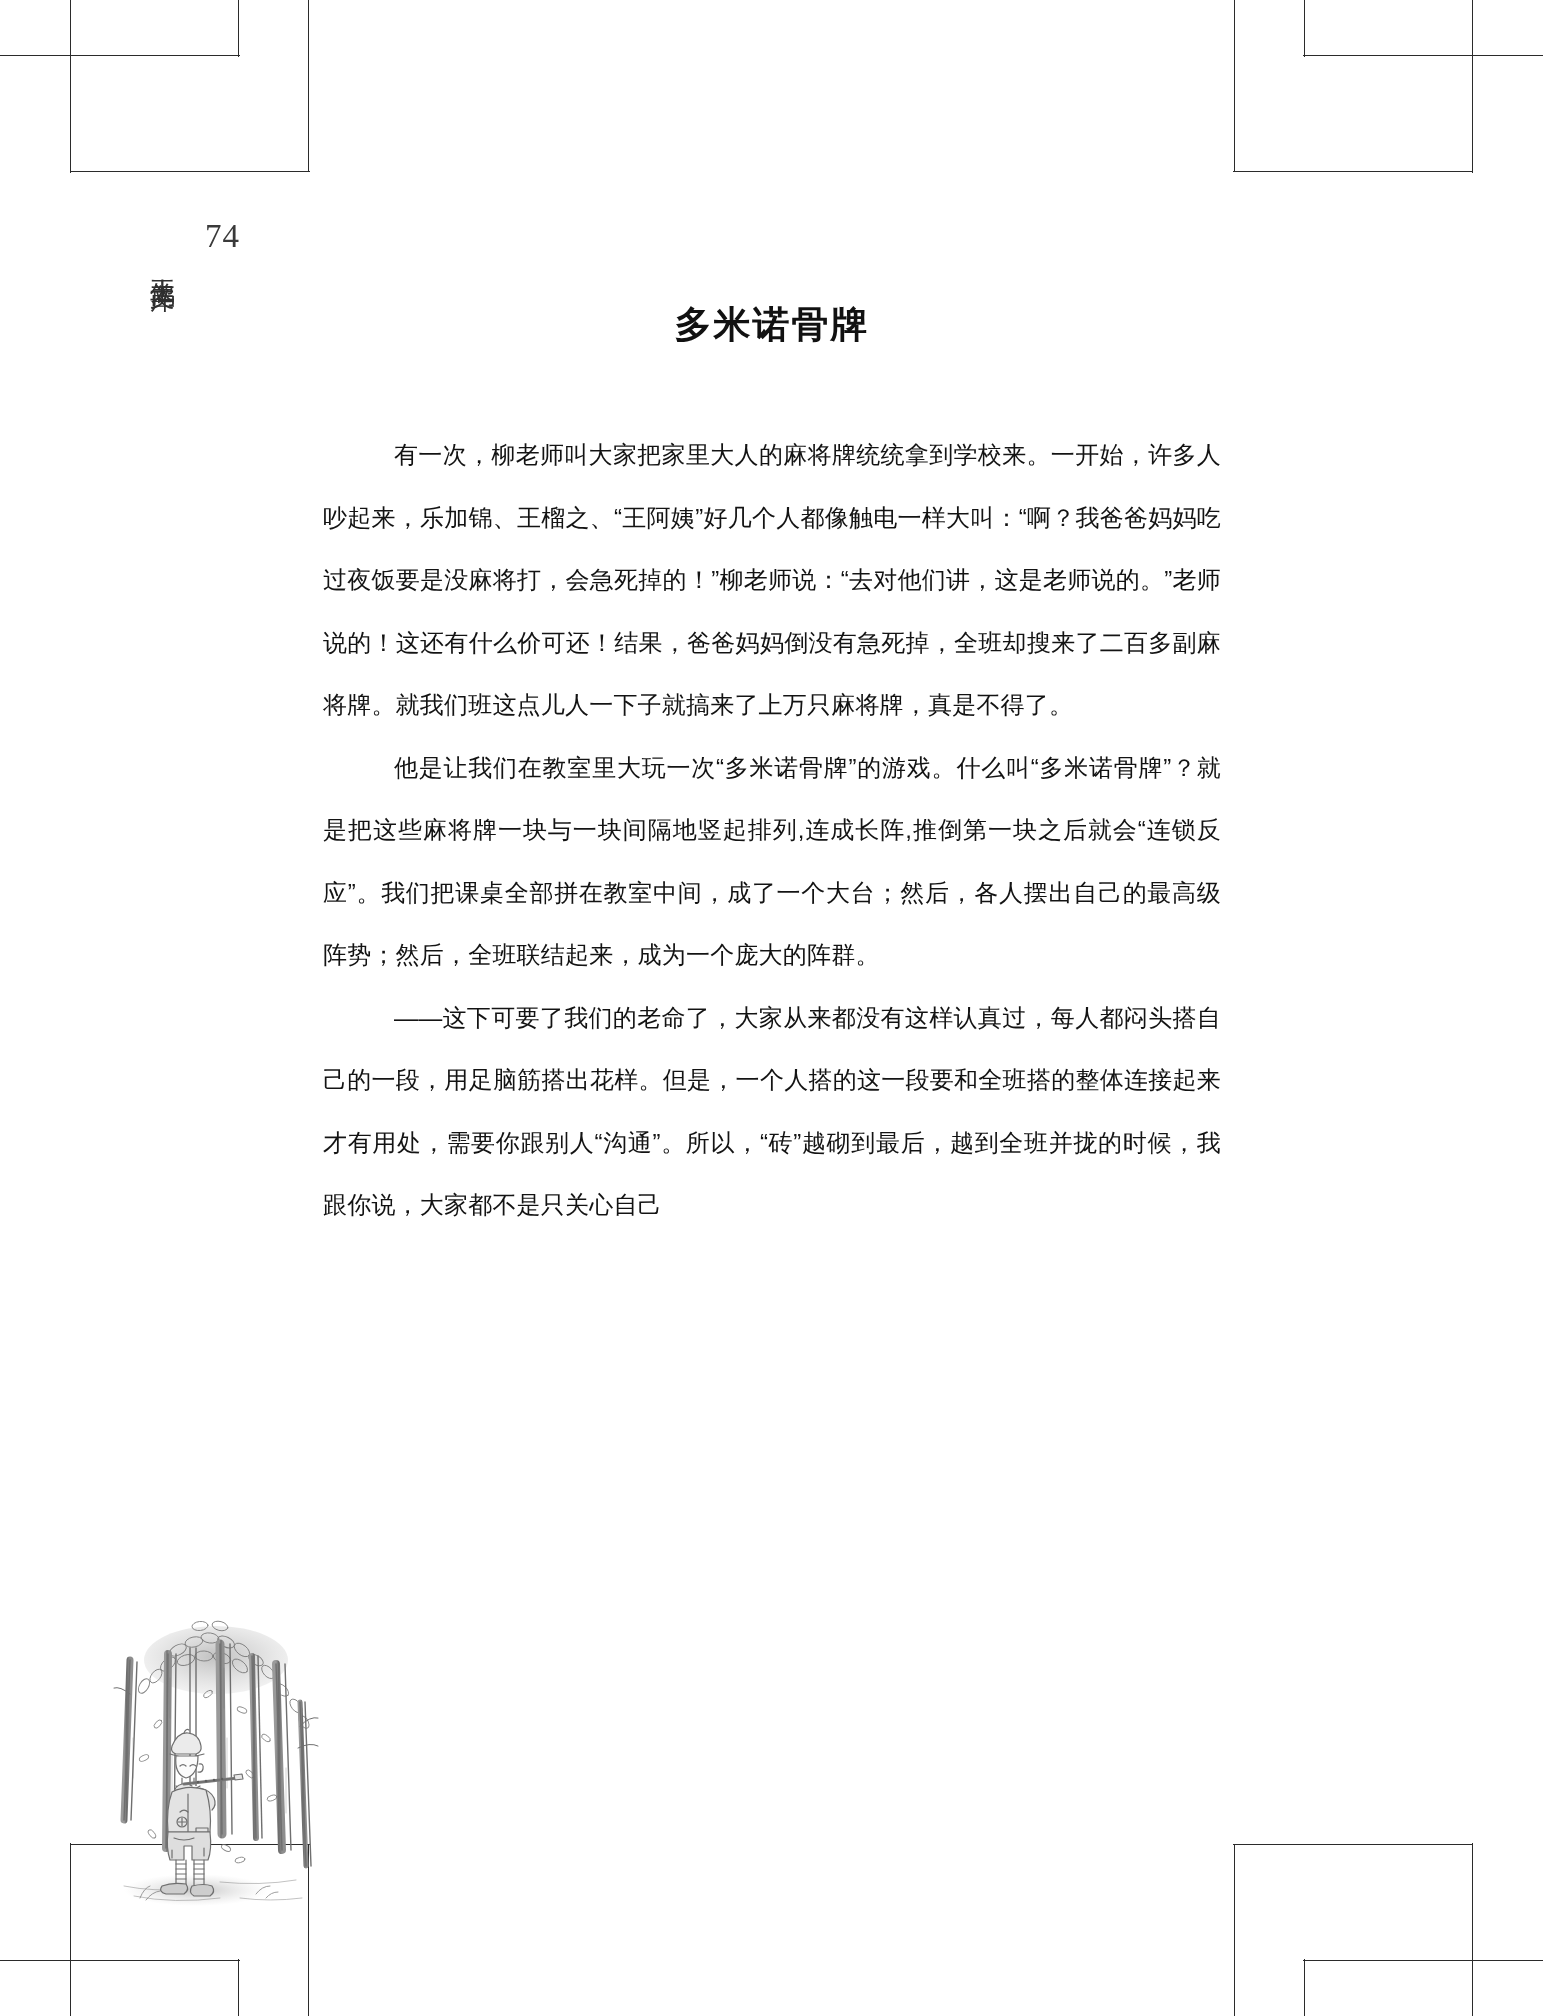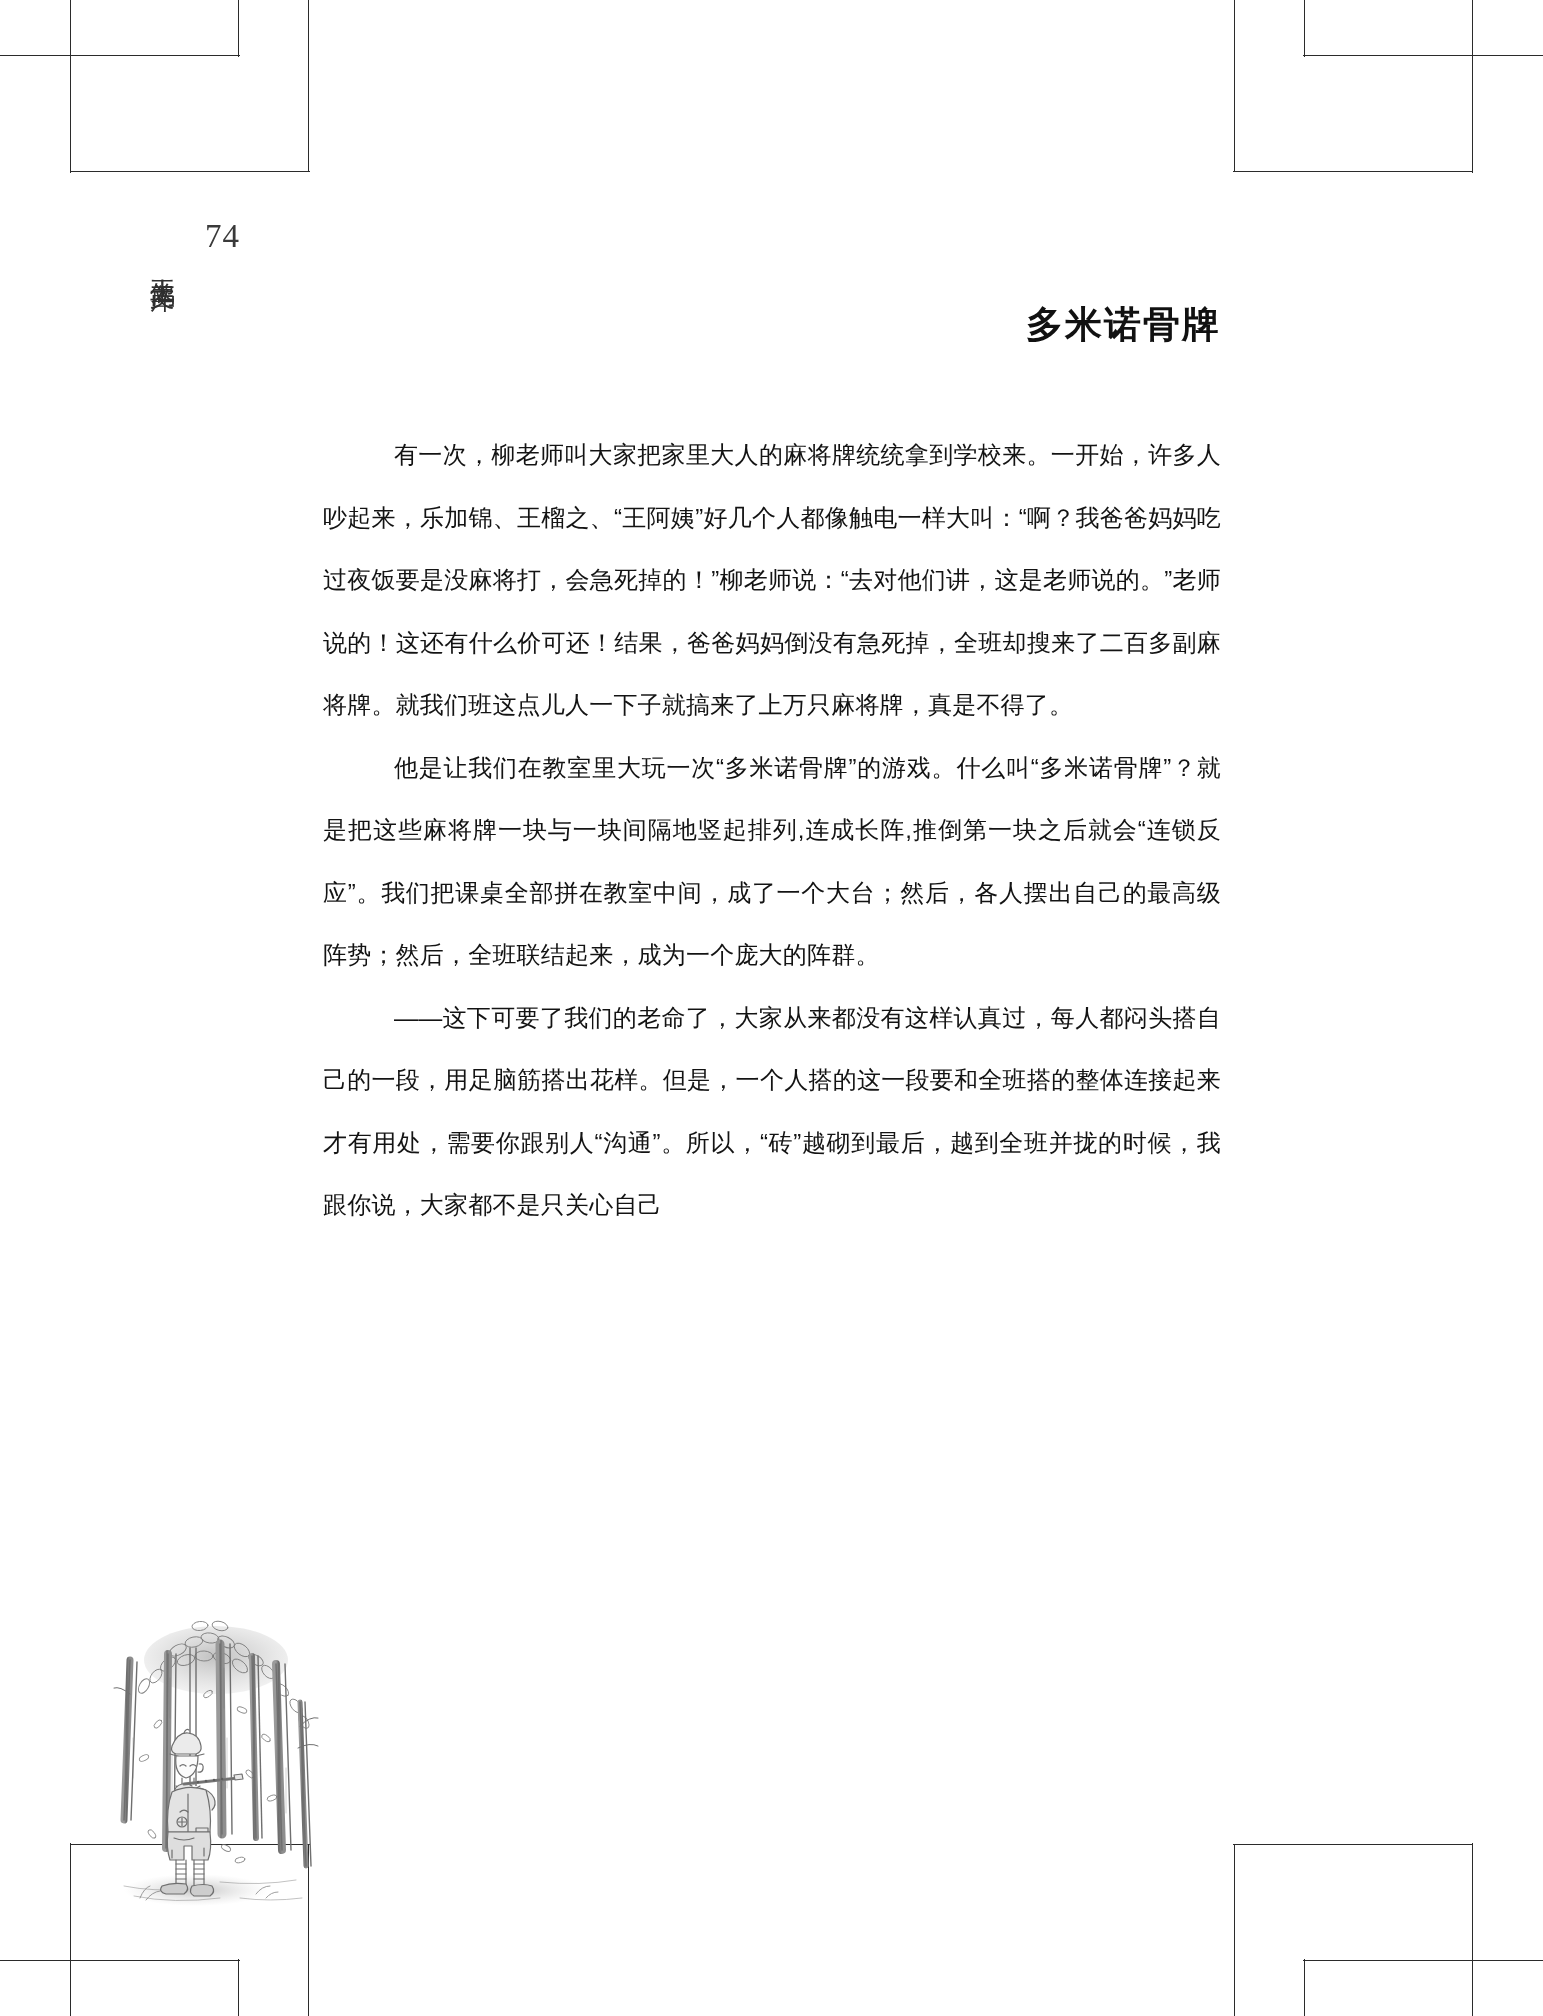--- a/index.html
+++ b/index.html
@@ -82,21 +82,21 @@
   .article {
     position: absolute;
     left: 323px;
     top: 300px;
     width: 898px;
   }
   .article-title {
     font-size: 37px;
     font-weight: bold;
     color: #111111;
-    text-align: right;
+    text-align: center;
     letter-spacing: 2px;
     margin: 0 0 74px 0;
   }
   .para {
     font-size: 24px;
     line-height: 62.5px;
     color: #131313;
     margin: 0;
     text-align: justify;
     text-justify: inter-ideograph;

